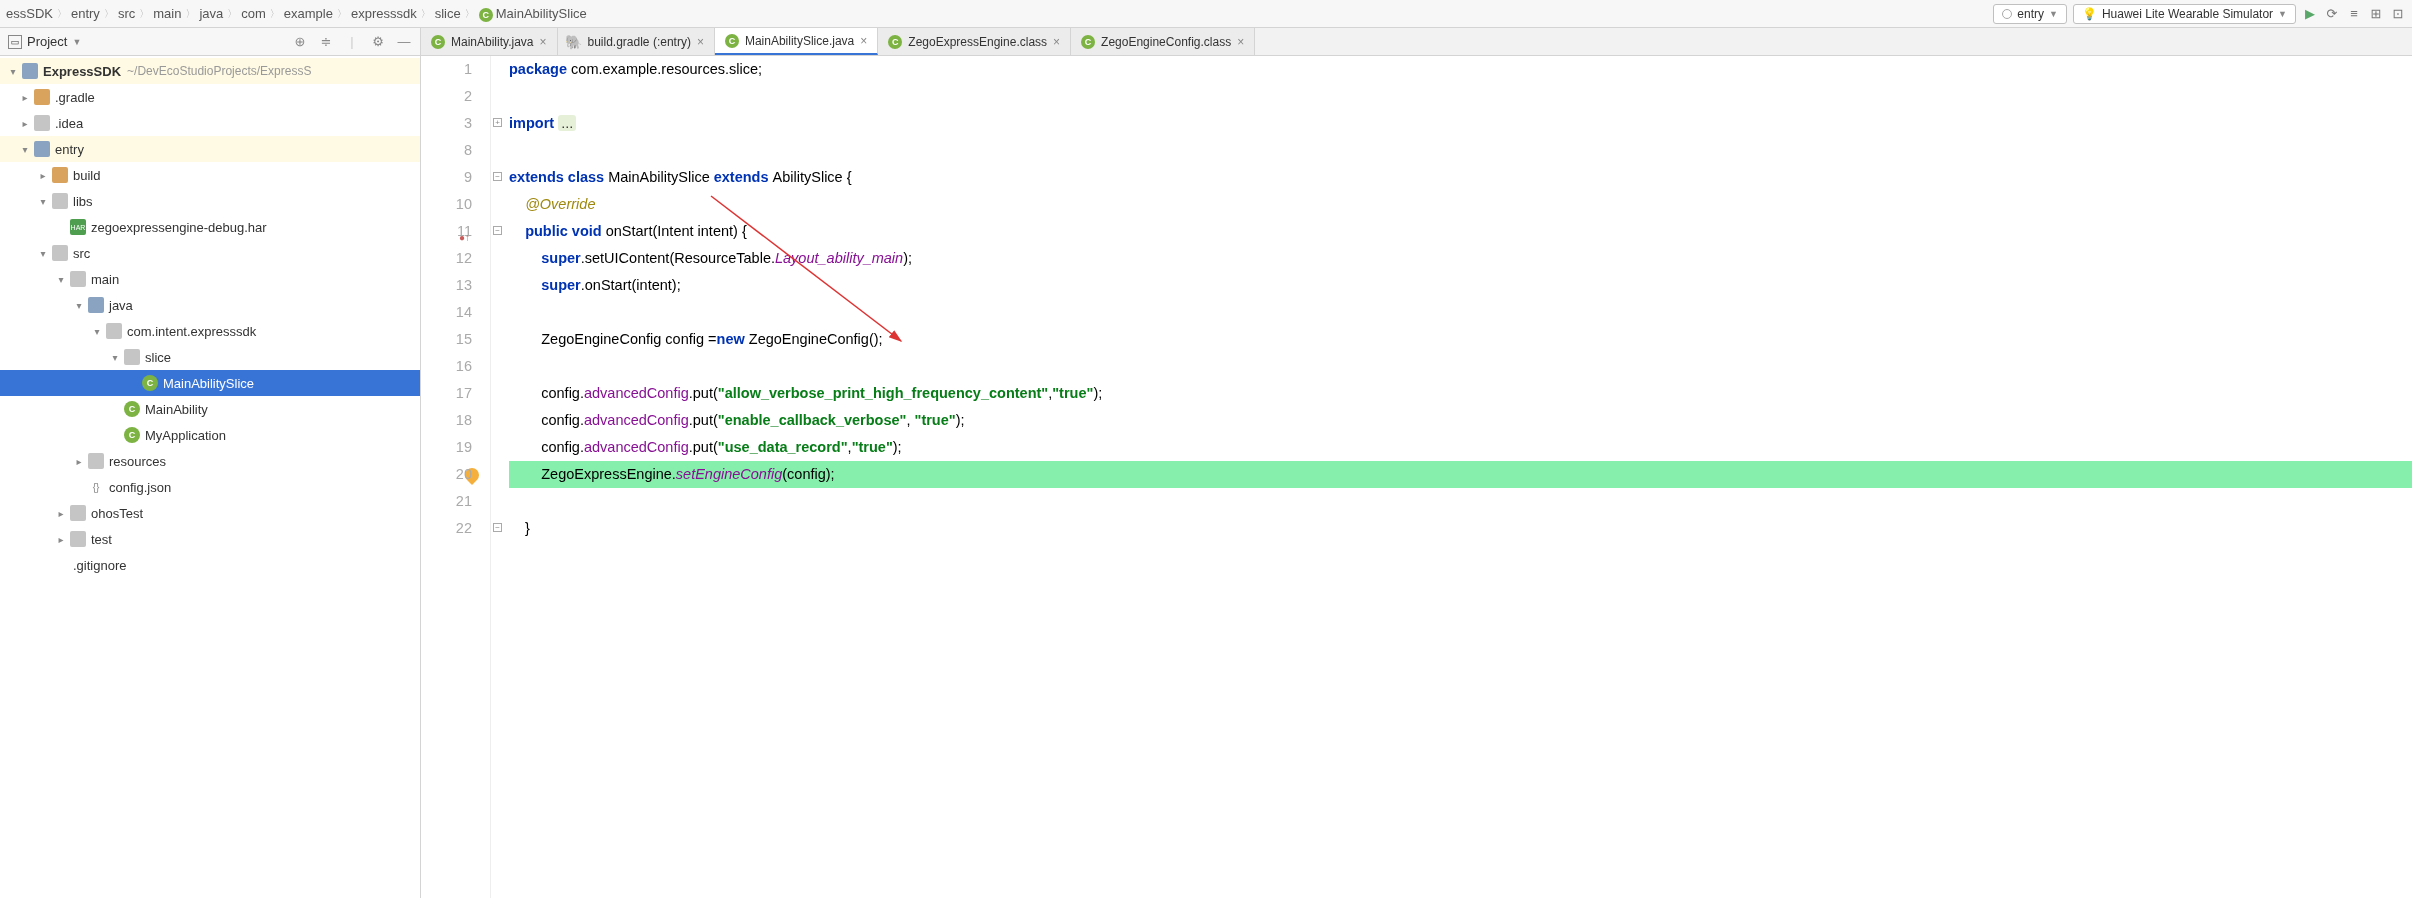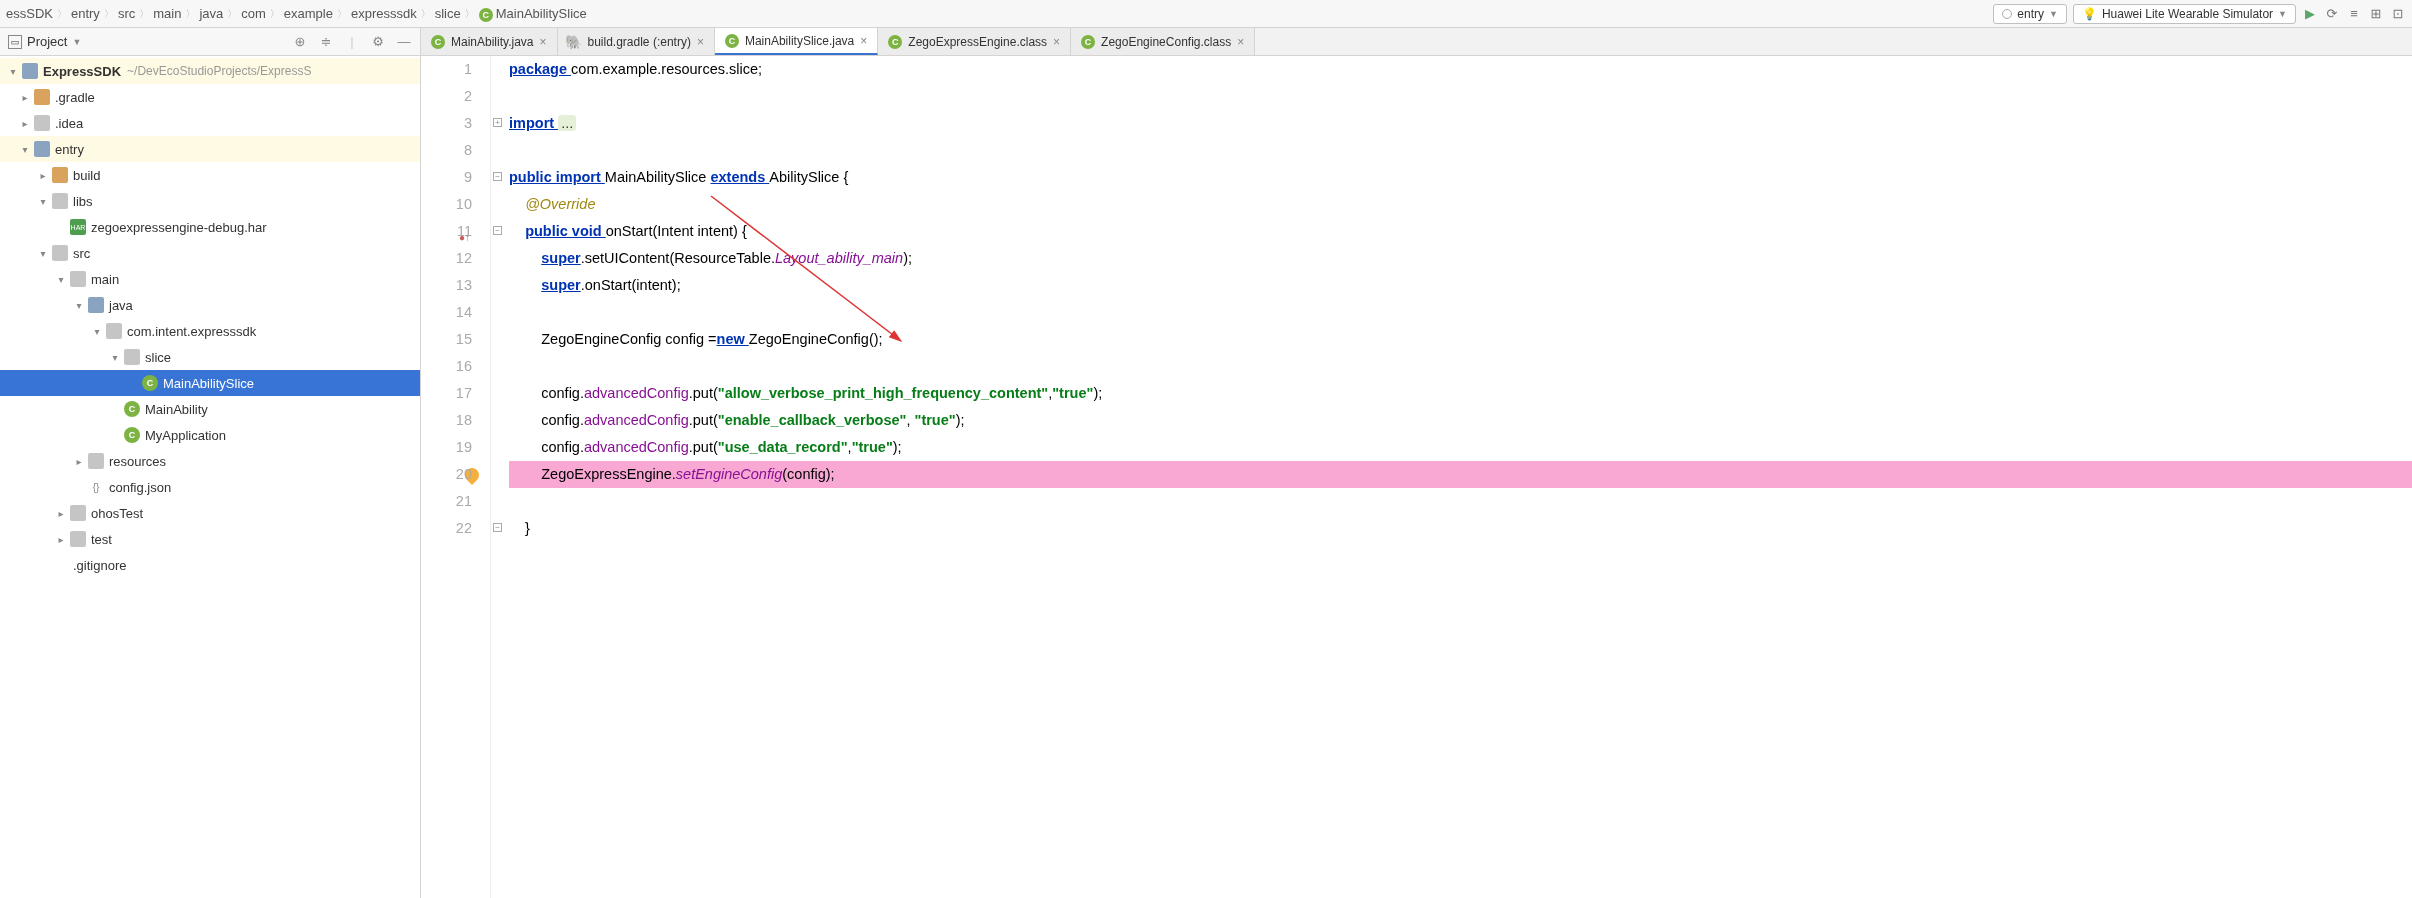--- a/index.html
+++ b/index.html
@@ -54,22 +54,22 @@
 .gutter .gline { height: 27px; line-height: 27px; position: relative; }
 .gutter .mark { position: absolute; right: 2px; top: 6px; width: 12px; height: 12px; }
 .gutter .mark.override { color: #c95b5b; font-size: 10px; }
 .bulb { position: absolute; left: 44px; width: 14px; height: 14px; background: #f4af3d; border-radius: 50% 50% 50% 0; transform: rotate(-45deg); }
 .fold-col { width: 14px; background: #fff; }
 .fold-col .fline { height: 27px; position: relative; }
 .fold-col .fbox { position: absolute; top: 8px; left: 2px; width: 9px; height: 9px; border: 1px solid #aaa; font-size: 8px; line-height: 7px; text-align: center; color: #888; background: #fff; }
 
 .code { flex: 1; padding-left: 4px; }
 .cline { height: 27px; line-height: 27px; white-space: pre; }
-.cline.hl { background: #f9a8d4; }
-.kw { color: #0033b3; font-weight: bold; text-decoration: underline; }
+.cline.hl { background: #86efac; }
+.kw { color: #0033b3; font-weight: bold; }
 .ann { color: #9e880d; font-style: italic; }
 .str { color: #067d17; font-weight: bold; }
 .field { color: #871094; }
 .itfield { color: #871094; font-style: italic; }
 .nm { color: #000; }
 .folded { background: #e6f0d8; border-radius: 3px; padding: 0 3px; }
 
 .arrow { position: absolute; pointer-events: none; }
 </style>
 </head>
@@ -334,21 +334,21 @@
           <div class="fline"></div>
           <div class="fline">
             <div class="fbox">−</div>
           </div>
         </div>
       <div class="code" id="code">
           <div class="cline"><span class="kw">package </span><span class="nm">com.example.resources.slice;</span></div>
           <div class="cline"></div>
           <div class="cline"><span class="kw">import </span><span class="folded">...</span></div>
           <div class="cline"></div>
-          <div class="cline"><span class="kw">public import </span><span class="nm">MainAbilitySlice </span><span class="kw">extends </span><span class="nm">AbilitySlice {</span></div>
+          <div class="cline"><span class="kw">extends class </span><span class="nm">MainAbilitySlice </span><span class="kw">extends </span><span class="nm">AbilitySlice {</span></div>
           <div class="cline"><span class="nm">    </span><span class="ann">@Override</span></div>
           <div class="cline"><span class="nm">    </span><span class="kw">public void </span><span class="nm">onStart(Intent intent) {</span></div>
           <div class="cline"><span class="nm">        </span><span class="kw">super</span><span class="nm">.setUIContent(ResourceTable.</span><span class="itfield">Layout_ability_main</span><span class="nm">);</span></div>
           <div class="cline"><span class="nm">        </span><span class="kw">super</span><span class="nm">.onStart(intent);</span></div>
           <div class="cline"></div>
           <div class="cline"><span class="nm">        ZegoEngineConfig config =</span><span class="kw">new </span><span class="nm">ZegoEngineConfig();</span></div>
           <div class="cline"></div>
           <div class="cline"><span class="nm">        config.</span><span class="field">advancedConfig</span><span class="nm">.put(</span><span class="str">"allow_verbose_print_high_frequency_content"</span><span class="nm">,</span><span class="str">"true"</span><span class="nm">);</span></div>
           <div class="cline"><span class="nm">        config.</span><span class="field">advancedConfig</span><span class="nm">.put(</span><span class="str">"enable_callback_verbose"</span><span class="nm">, </span><span class="str">"true"</span><span class="nm">);</span></div>
           <div class="cline"><span class="nm">        config.</span><span class="field">advancedConfig</span><span class="nm">.put(</span><span class="str">"use_data_record"</span><span class="nm">,</span><span class="str">"true"</span><span class="nm">);</span></div>

